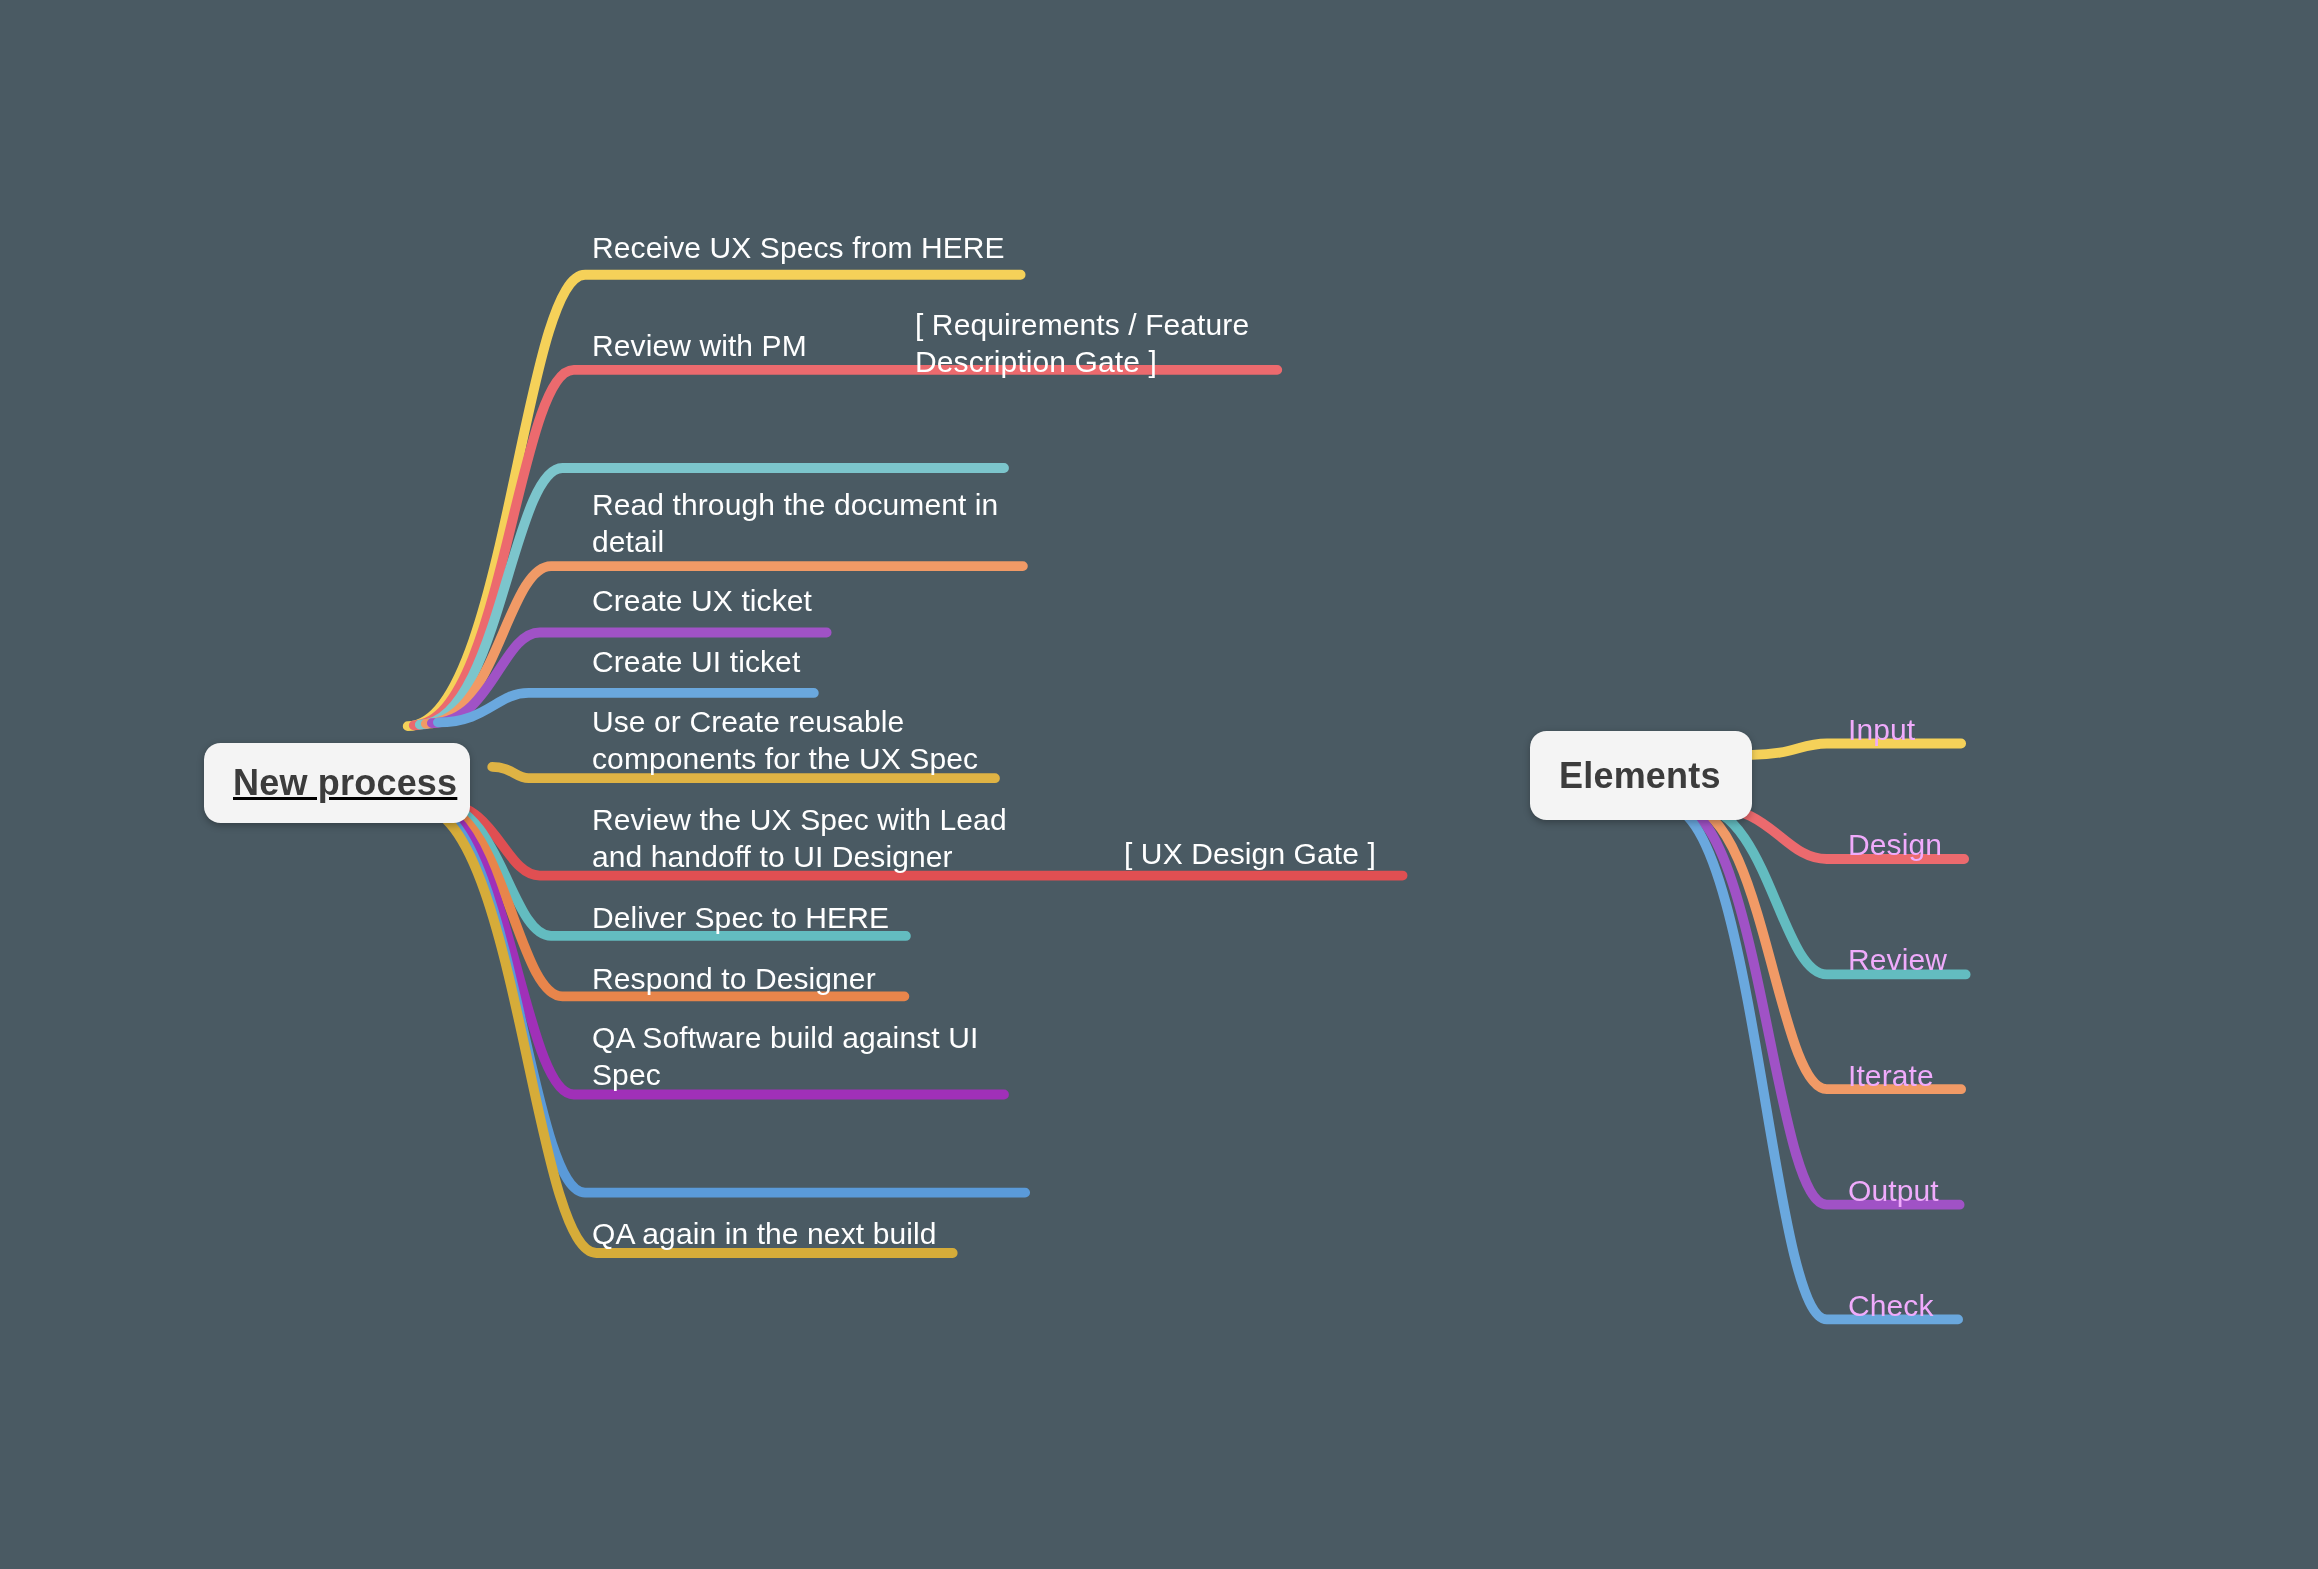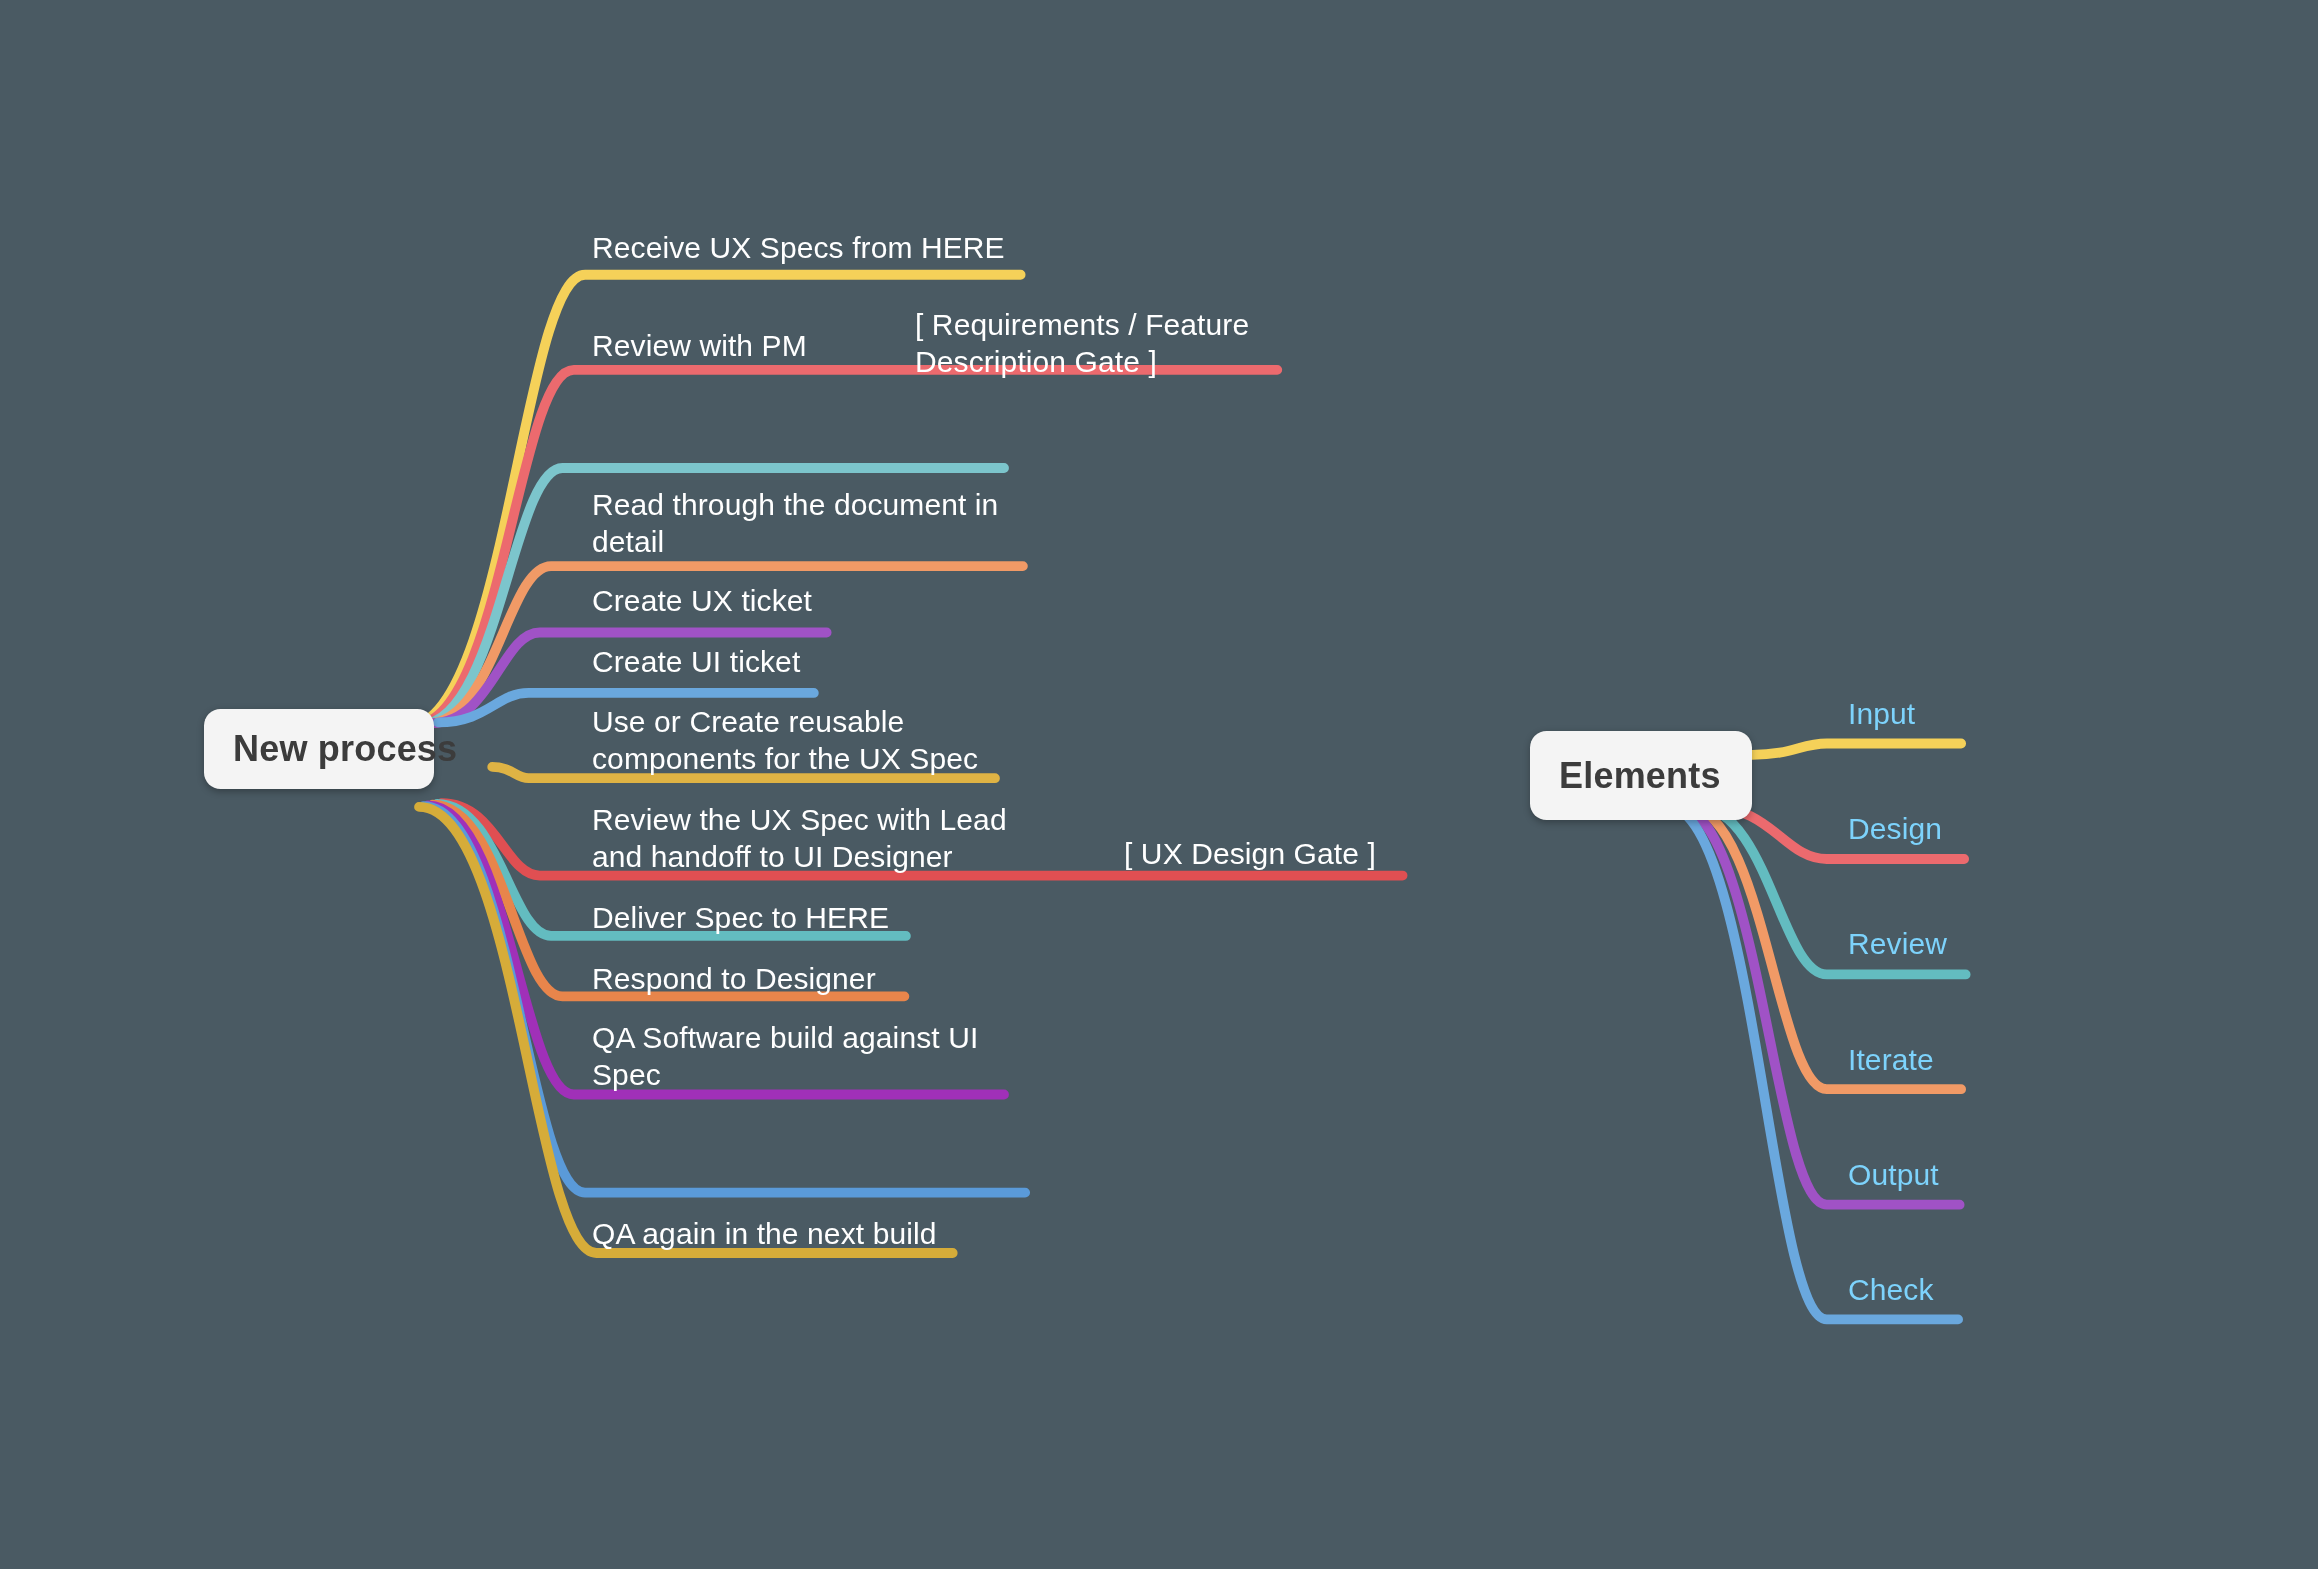--- a/index.html
+++ b/index.html
@@ -52,25 +52,26 @@
   .gate-label {
     position: absolute;
     color: #ffffff;
     font-size: 30px;
     line-height: 1.22;
     white-space: pre-line;
     letter-spacing: 0.1px;
   }
   .right-leaf-label {
     position: absolute;
-    color: #7dd3fc;
+    color: #f0abfc;
     font-size: 30px;
     line-height: 1.22;
     white-space: nowrap;
     letter-spacing: 0.1px;
+    margin-top: 16px;
   }
 </style>
 </head>
 <body>
 
 <div id="canvas">
 
   <svg class="links" viewBox="0 0 3072 2080">
     <g id="links-left" fill="none" stroke-linecap="round" stroke-width="13">
         <path d="M 540 962 C 669.25 962 692.75 364 775 364 L 1352 364" stroke="#f5d159" stroke-width="13" fill="none" stroke-linecap="round"></path>
@@ -90,21 +91,21 @@
     <g id="links-right" fill="none" stroke-linecap="round" stroke-width="13">
         <path d="M 2321 1000 C 2375.45 1000 2385.35 985 2420 985 L 2598 985" stroke="#f5d159" stroke-width="13" fill="none" stroke-linecap="round"></path>
         <path d="M 2260 1068 C 2348 1068 2364 1138 2420 1138 L 2602 1138" stroke="#ec6a6e" stroke-width="13" fill="none" stroke-linecap="round"></path>
         <path d="M 2247 1068 C 2342.15 1068 2359.45 1291 2420 1291 L 2604 1291" stroke="#63bcc0" stroke-width="13" fill="none" stroke-linecap="round"></path>
         <path d="M 2234 1068 C 2336.3 1068 2354.9 1443 2420 1443 L 2598 1443" stroke="#f19a66" stroke-width="13" fill="none" stroke-linecap="round"></path>
         <path d="M 2221 1068 C 2330.45 1068 2350.35 1596 2420 1596 L 2596 1596" stroke="#a052c6" stroke-width="13" fill="none" stroke-linecap="round"></path>
         <path d="M 2208 1068 C 2324.6 1068 2345.8 1748 2420 1748 L 2594 1748" stroke="#6aa8de" stroke-width="13" fill="none" stroke-linecap="round"></path>
       </g>
   </svg>
 
-  <div class="node-box" id="root-left" style="left:204px; top:709px; width:230px; height:80px;">
+  <div class="node-box" id="root-left" style="left:204px; top:743px; width:266px; height:80px;text-decoration:underline;">
     <span>New process</span>
   </div>
 
   <div class="node-box" id="root-right" style="left:1530px; top:731px; width:222px; height:89px;">
     <span>Elements</span>
   </div>
 
   <div class="leaf-label" style="left:592px; top:230px;">Receive UX Specs from HERE</div>
   <div class="leaf-label" style="left:592px; top:328px;">Review with PM</div>
   <div class="leaf-label" style="left:592px; top:487px;">Read through the document in

